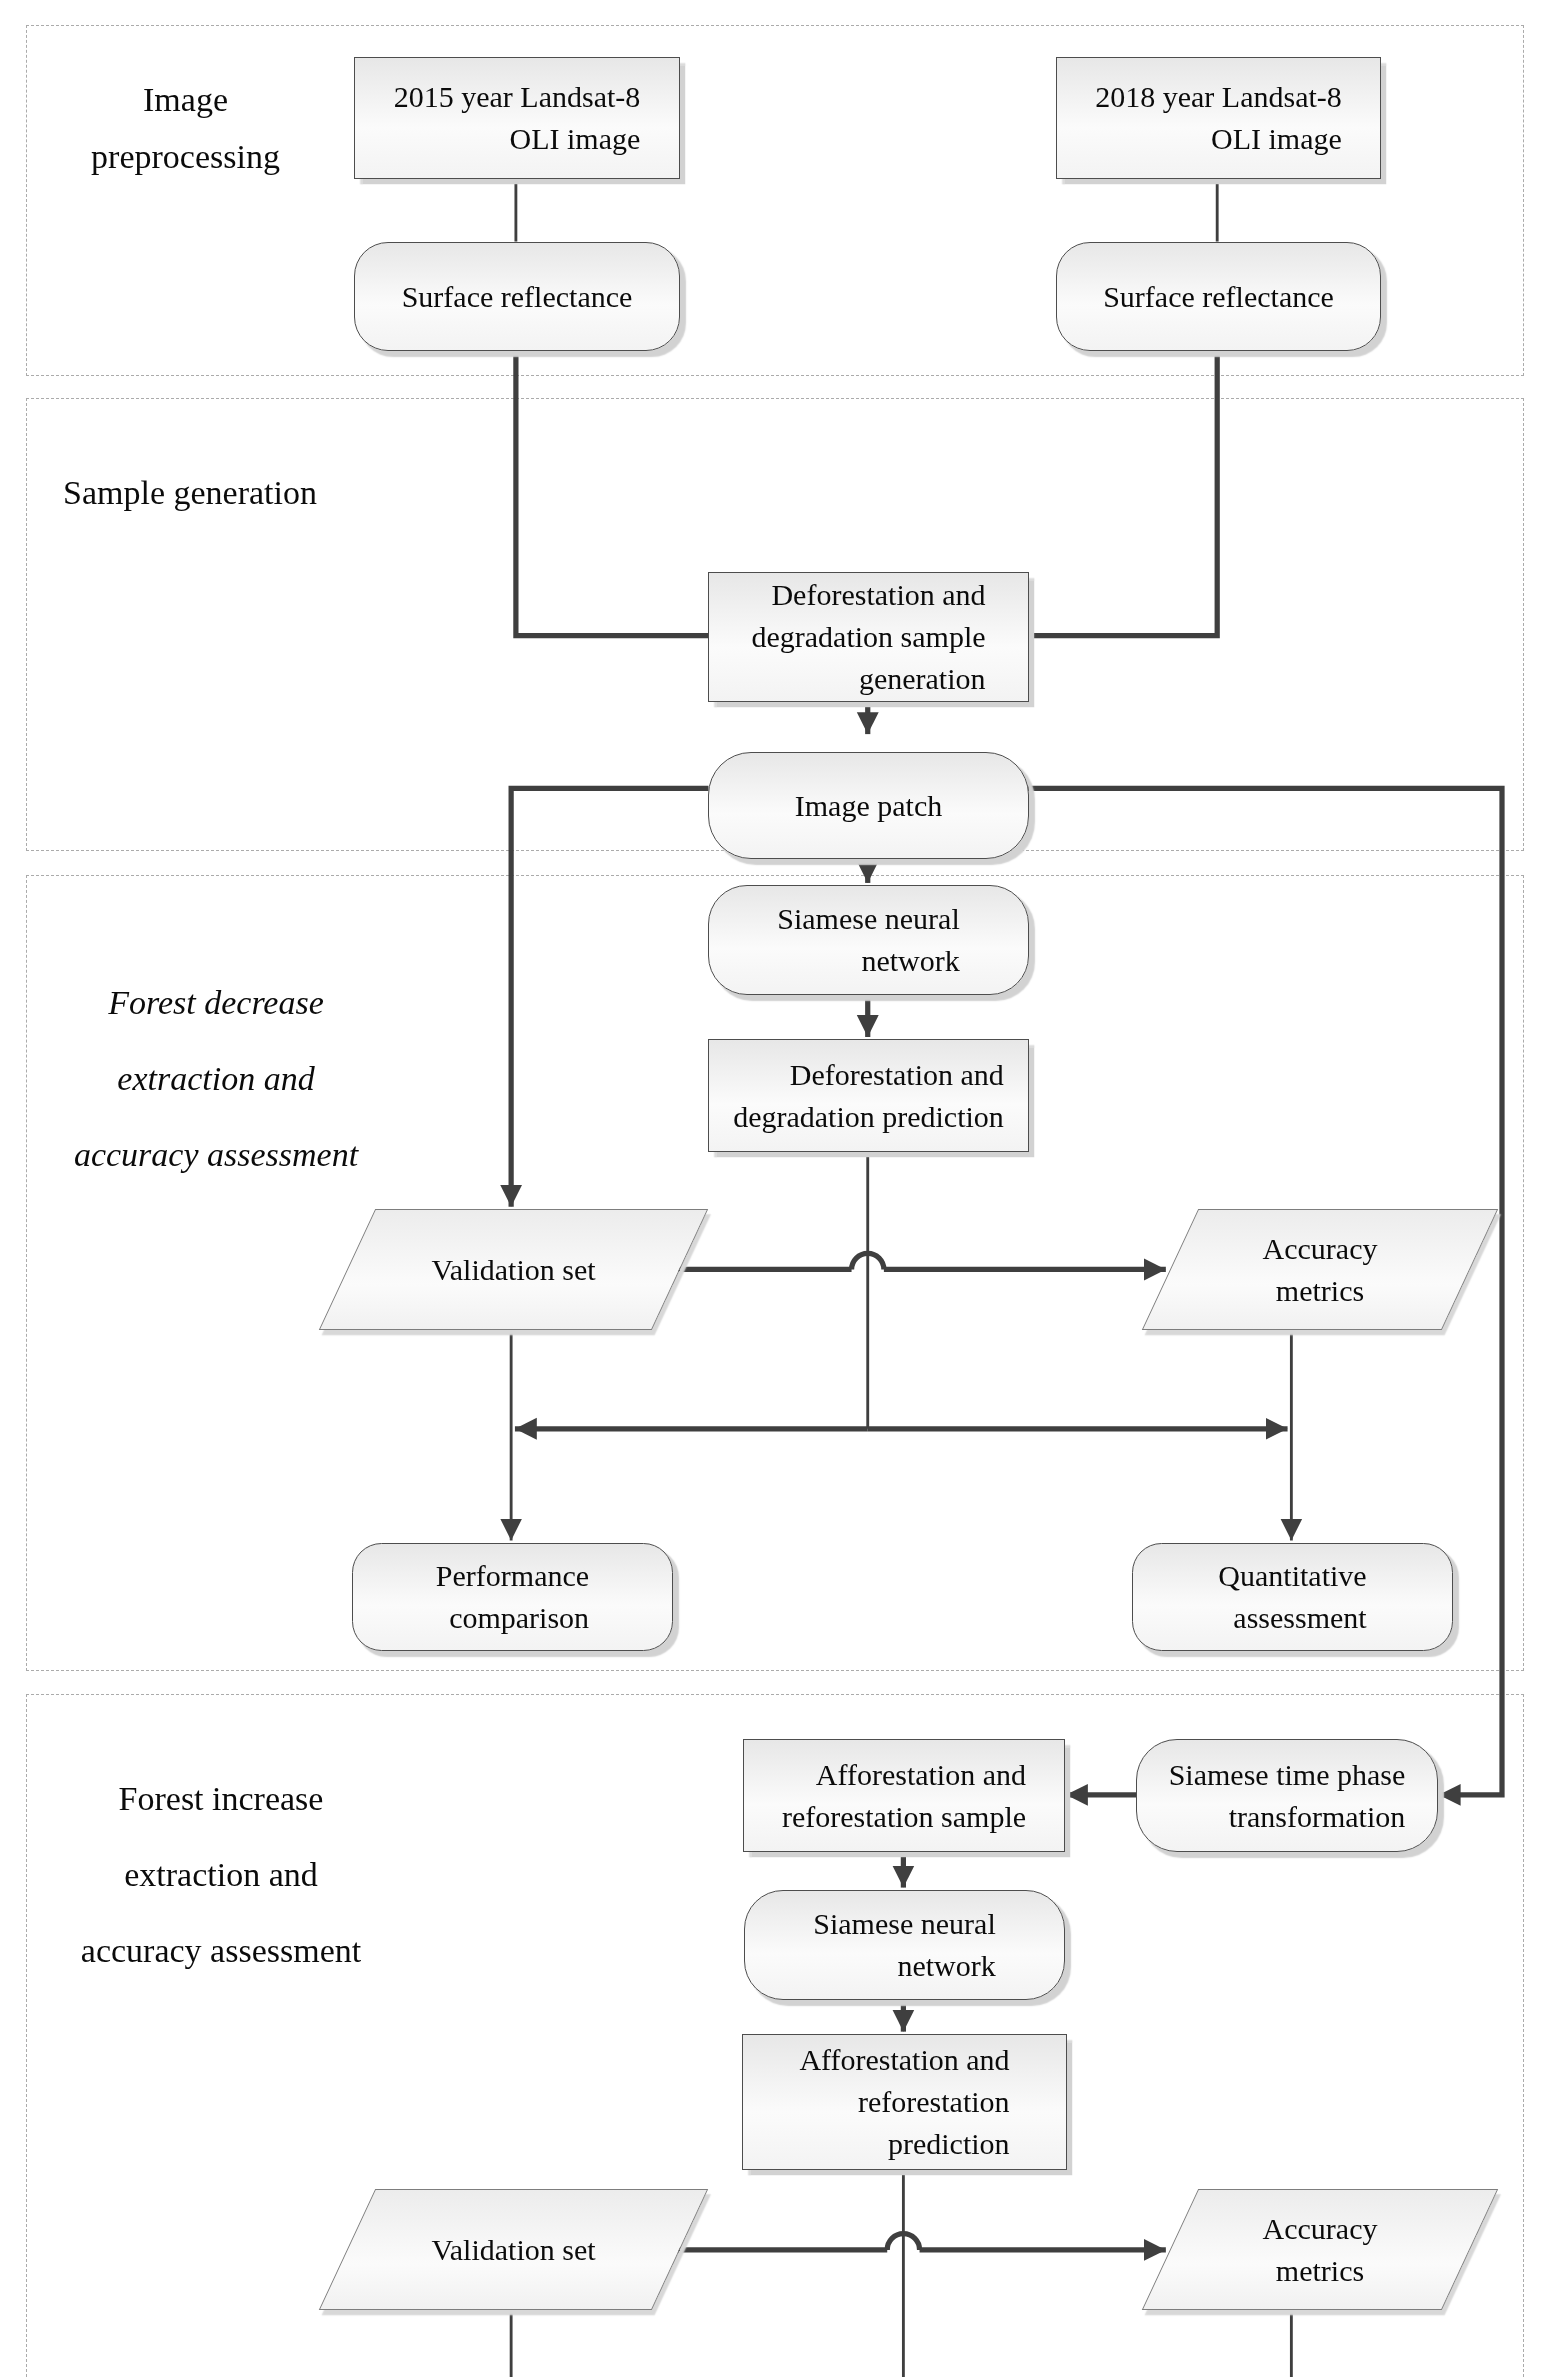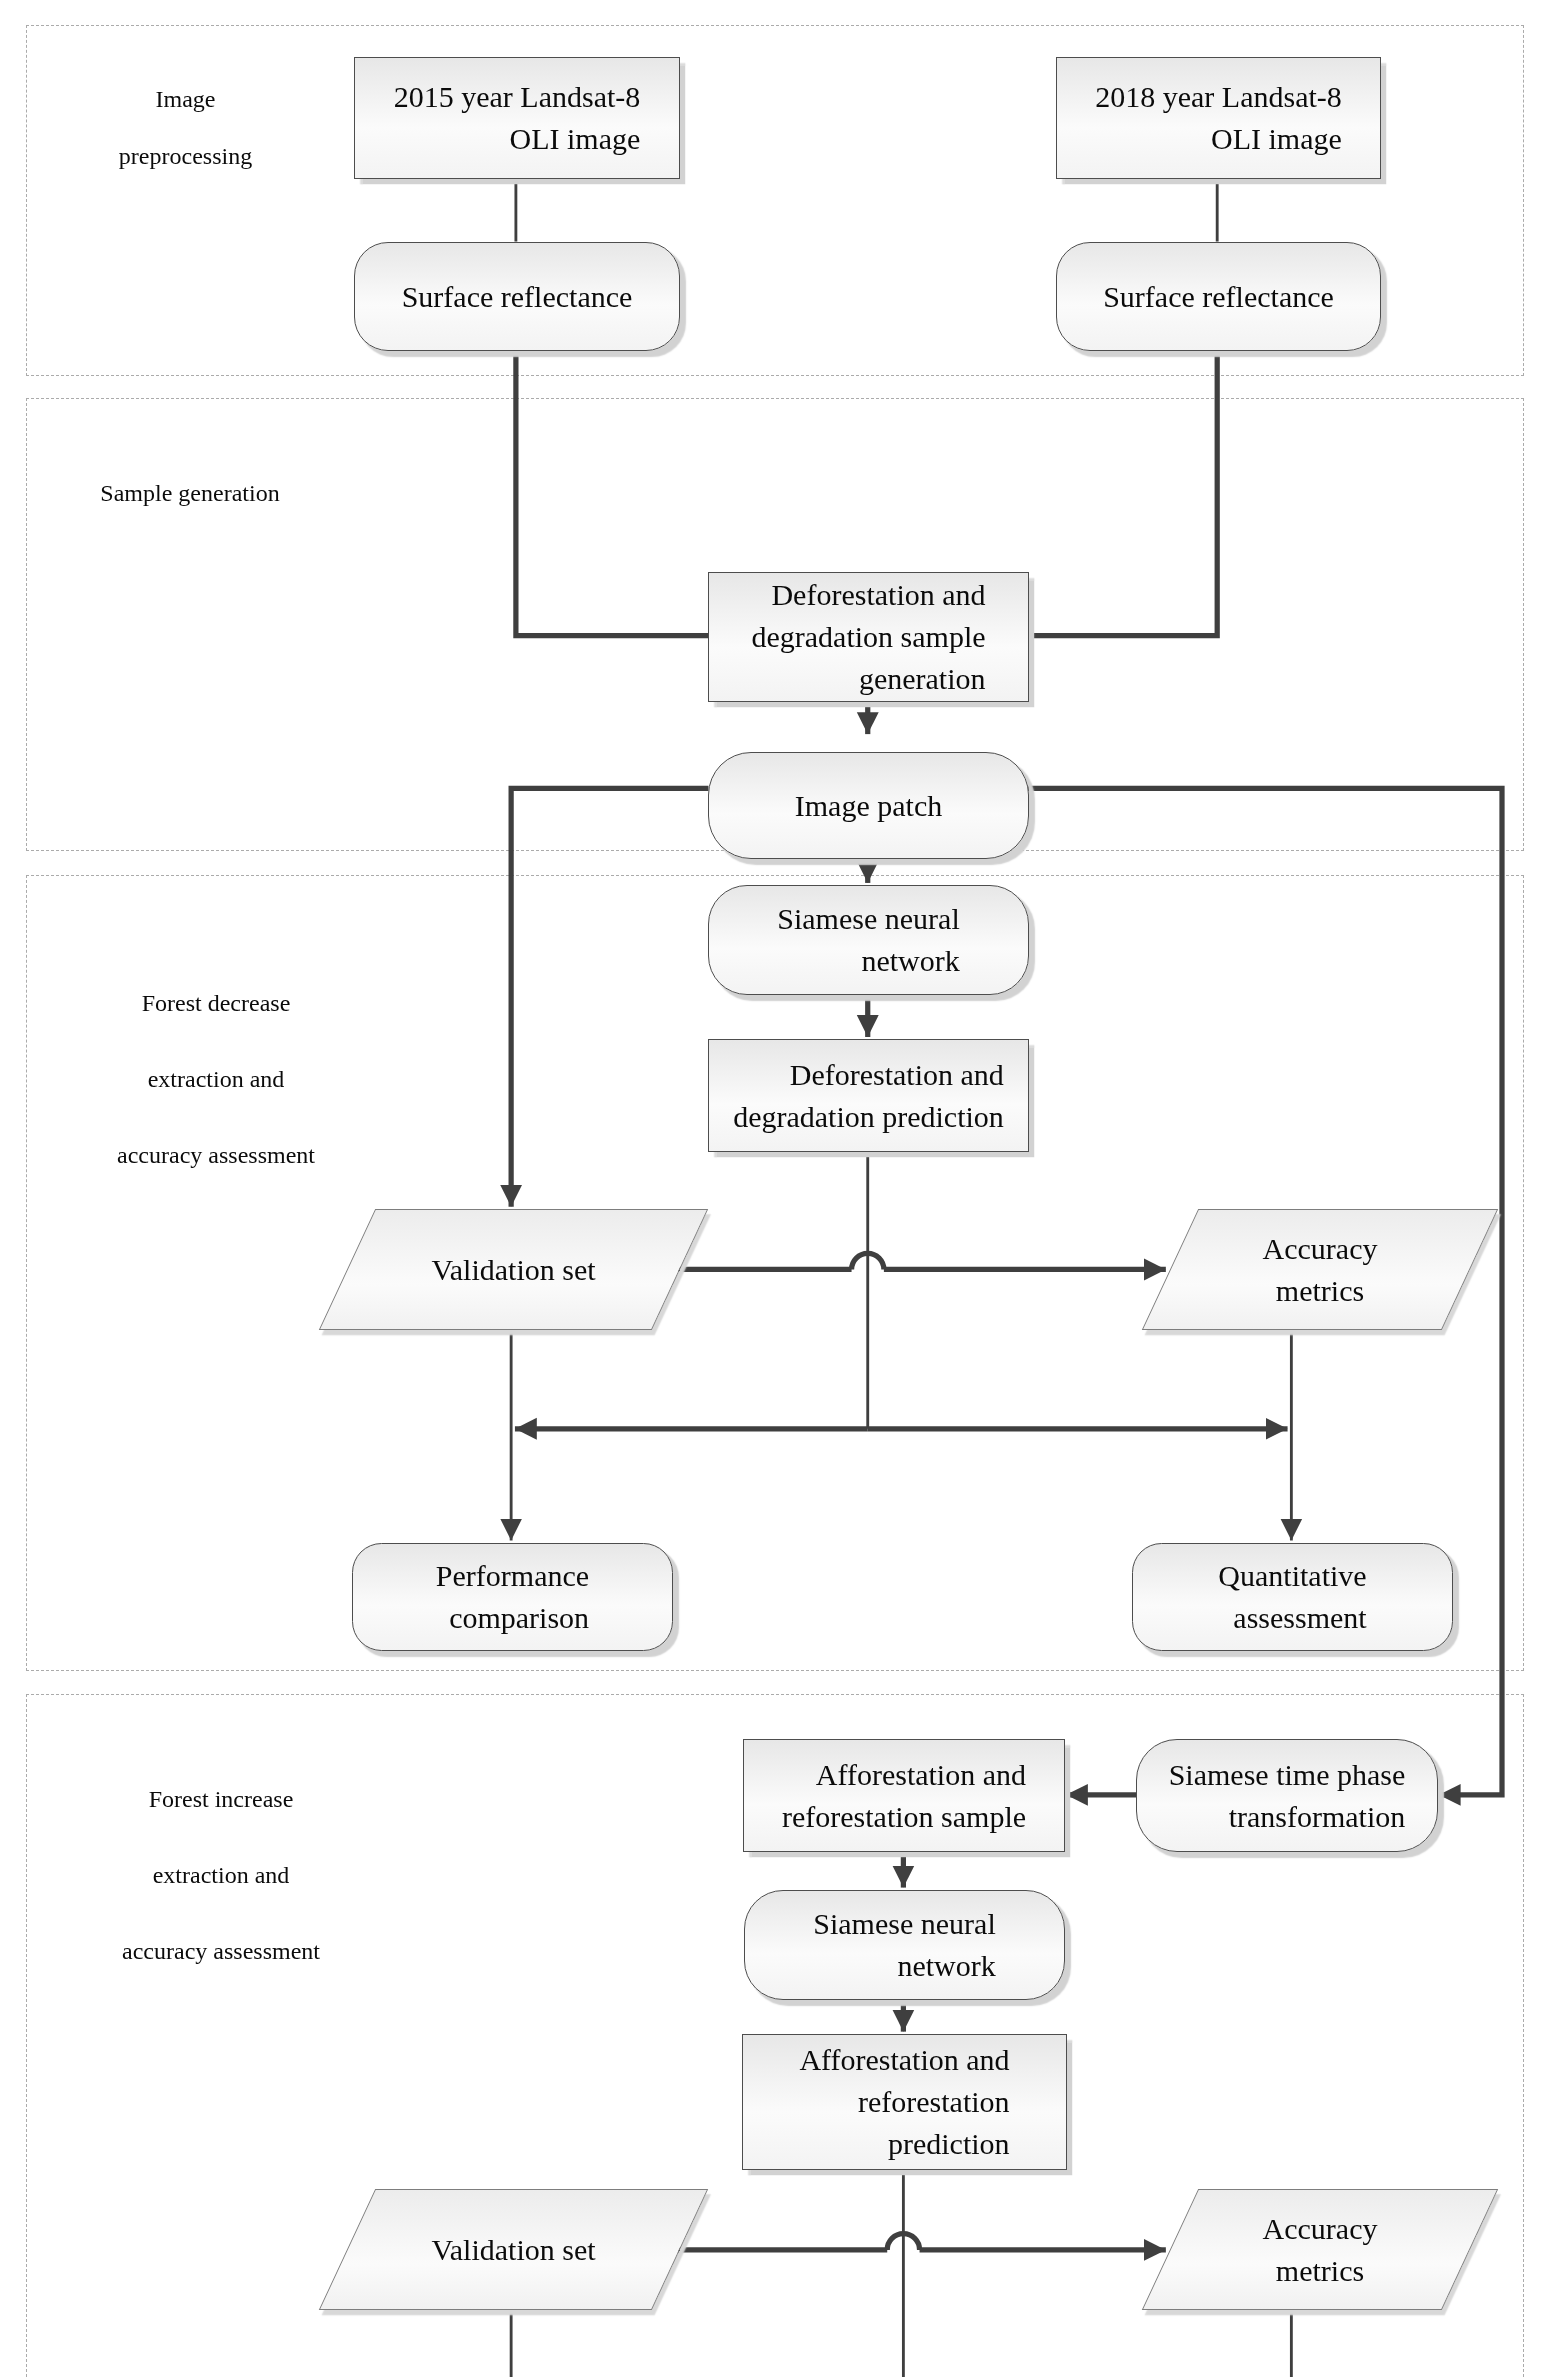--- a/index.html
+++ b/index.html
@@ -2,21 +2,21 @@
 <html style="font-size:7.6px"><head>
 <meta charset="utf-8">
 <style>
   html,body{margin:0;padding:0;background:#ffffff;}
   .canvas{
     position:relative;width:1541px;height:2674px;background:#ffffff;
     font-family:"Liberation Serif","DejaVu Serif",serif;color:#0b0b0b;overflow:hidden;
   }
   .section{position:absolute;border:1.4px dashed #ababab;background:transparent;}
   .seclabel{
-    position:absolute;font-size:24px;line-height:76px;text-align:center;
+    position:absolute;font-size:34px;line-height:76px;text-align:center;
     white-space:pre-line;color:#0b0b0b;
   }
   .connectors{position:absolute;left:0;top:0;z-index:1;}
   .node{
     position:absolute;z-index:2;display:flex;align-items:center;justify-content:center;
     text-align:center;font-size:30px;line-height:42px;white-space:pre-line;
   }
   .box{
     border:1.4px solid #4d4d4d;
     background:linear-gradient(180deg,#e7e7e7 0%,#fbfbfb 58%,#f3f3f3 100%);
@@ -82,21 +82,21 @@
     <path class="edge thick" marker-end="url(#ah)" d="M1934 4732 H2452"></path>
     <path class="edge thick" marker-end="url(#ah)" d="M1900 5150 H1083"></path>
     <path class="edge thick" marker-end="url(#ah)" d="M1900 5150 H2708"></path>
     <path class="edge thin" marker-end="url(#ah)" d="M1075 4859 V5299"></path>
     <path class="edge thin" marker-end="url(#ah)" d="M2716 4859 V5299"></path>
   </svg>
 
   <div class="seclabel" style="left:43px;top:71px;width:285px;line-height:57px;">Image
 preprocessing</div>
   <div class="seclabel" style="left:38px;top:470px;width:304px;line-height:46px;">Sample generation</div>
-  <div class="seclabel" style="left:45px;top:965px;width:342px;">Forest decrease
+  <div class="seclabel" style="left:45px;top:965px;width:342px;font-style:italic;">Forest decrease
 extraction and
 accuracy assessment</div>
   <div class="seclabel" style="left:50px;top:1761px;width:342px;">Forest increase
 extraction and
 accuracy assessment</div>
 
   <div class="node box" style="left:354px;top:57px;width:324px;height:120px;">
     <span class="lbl">2015 year Landsat-8
 OLI image</span>
   </div>

